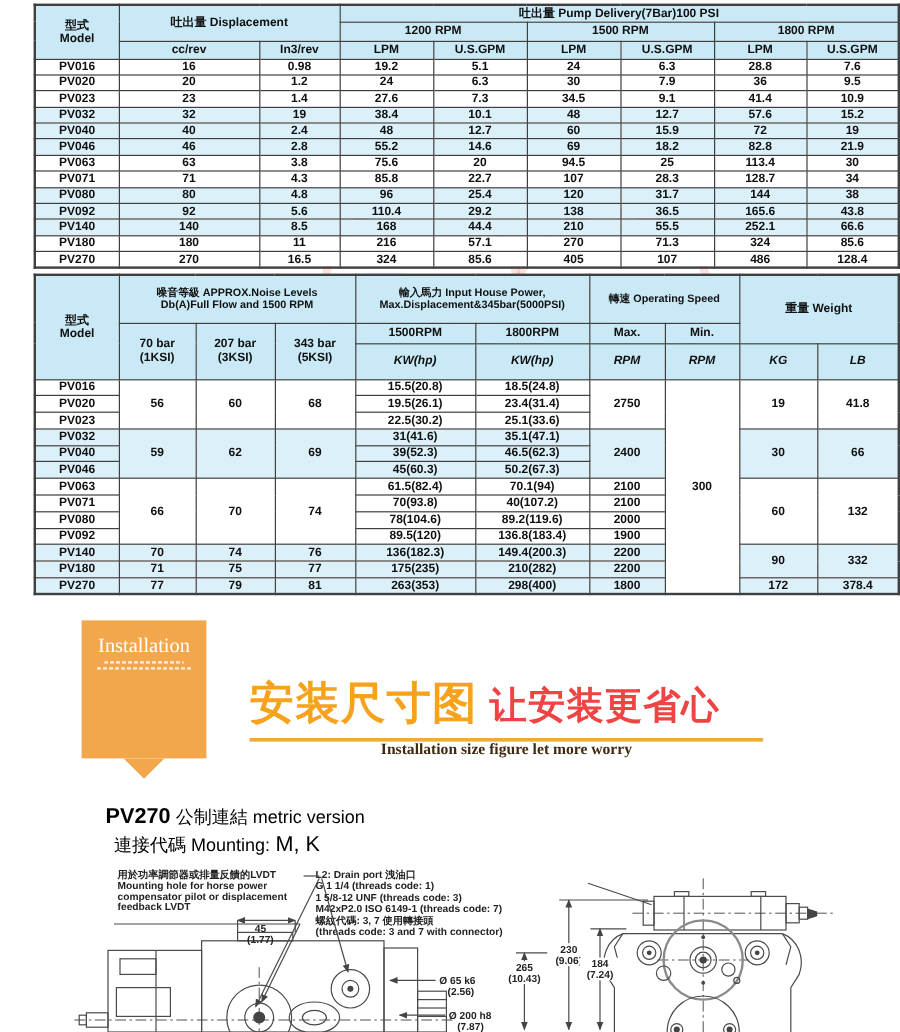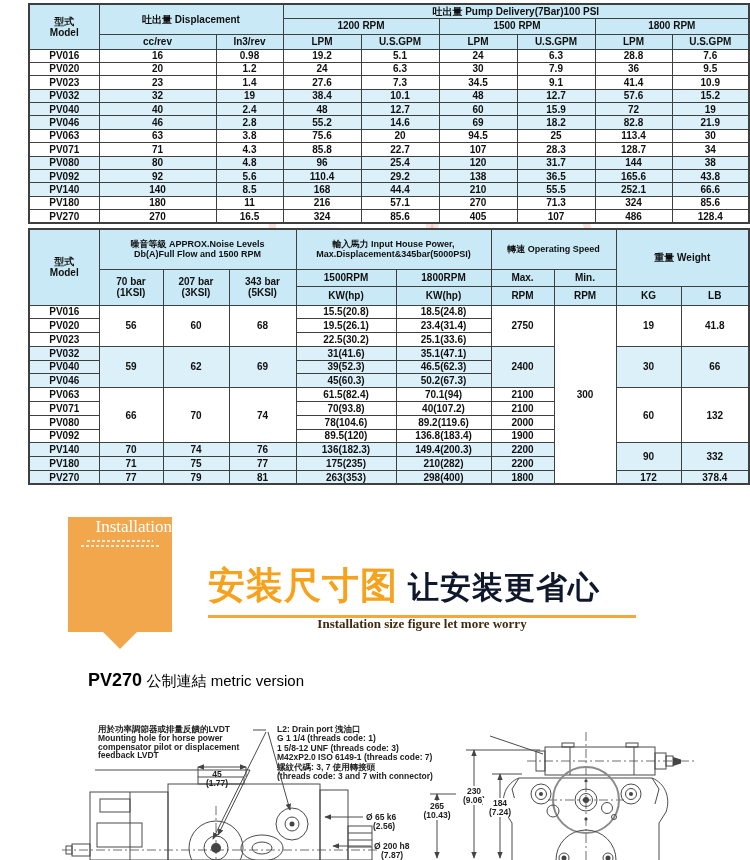--- a/index.html
+++ b/index.html
@@ -22,48 +22,48 @@
   .wm{position:absolute;pointer-events:none;}
   .wm-ring{border:7px solid rgba(214,77,60,.17);border-radius:50%;}
   .wm-blob{background:rgba(70,120,205,.15);filter:blur(2px);border-radius:6px;}
   .wm-blob-y{background:rgba(240,180,40,.25);filter:blur(2px);border-radius:6px;}
 
   
   .badge{position:absolute;left:68px;top:517px;width:104px;height:115px;background:#f2a74d;}
   .badge::after{content:"";position:absolute;left:35px;top:115px;width:0;height:0;
                 border-left:17px solid transparent;border-right:17px solid transparent;
                 border-top:17px solid #f2a74d;}
-  .badge-label{text-align:right;color:#fff;
+  .badge-label{padding-top:11px;text-align:center;color:#fff;
                font:400 17px/19px "Liberation Serif","DejaVu Serif",serif;}
   .badge-deco{width:66px;height:2px;margin:4px auto 0;
               background:repeating-linear-gradient(90deg,rgba(255,255,255,.75) 0 3px,transparent 3px 5px);}
   .badge-deco.d2{width:78px;margin-top:3px;}
   .badge-num{margin-top:1px;text-align:center;color:#fff;letter-spacing:2px;
              font:400 62px/62px "Liberation Sans","DejaVu Sans",sans-serif;}
 
   
   .title-block{position:absolute;left:208px;top:561px;width:428px;
                border-bottom:3px solid #f3a83c;padding-bottom:4px;white-space:nowrap;}
   .title-cn{font-weight:bold;font-size:37px;color:#f6a21d;letter-spacing:1px;}
-  .title-tag{font-weight:bold;font-size:31px;color:#0f172a;margin-left:10px;letter-spacing:1px;}
+  .title-tag{font-weight:bold;font-size:31px;color:#ef4444;margin-left:10px;letter-spacing:1px;}
   .title-en{position:absolute;left:208px;top:616px;width:428px;text-align:center;
             font:bold 13px/15px "Liberation Serif","DejaVu Serif",serif;color:#3f2a10;}
 
   
   .pv-head{position:absolute;left:88px;top:670px;color:#000;}
   .pv-model{font-size:18px;font-weight:bold;}
   .pv-metric{font-size:15px;}
   .pv-line2{margin:2px 0 0 7px;}
   .pv-mount{font-size:15px;}
   .pv-codes{font-size:18px;}
 
   
   .anno{position:absolute;color:#222;font-weight:bold;}
   .anno-left{left:98px;top:725px;font-size:8.5px;line-height:8.8px;width:200px;}
-  .anno-right{left:277px;top:725px;font-size:8.5px;line-height:9.4px;width:230px;}
+  .anno-right{left:263px;top:725px;font-size:8.5px;line-height:9.4px;width:230px;}
 
   
   svg.draw{position:absolute;left:0;top:690px;}
   .ln *{fill:none;stroke:#4a4a4a;stroke-width:1;}
   .ln .cl{stroke-dasharray:9 3 2 3;stroke-width:.8;}
   .ln .thick{stroke:#8a8a8a;stroke-width:2;}
   .ln .fil{fill:#444;stroke:none;}
   .txt text{fill:#222;stroke:none;font:bold 8.5px "Liberation Sans","DejaVu Sans",sans-serif;}
   .txt rect{fill:#fff;stroke:none;}
 </style>
@@ -289,21 +289,21 @@
 (1KSI)</td>
           <td rowspan="2" class="th">207 bar
 (3KSI)</td>
           <td rowspan="2" class="th">343 bar
 (5KSI)</td>
           <td class="th">1500RPM</td>
           <td class="th">1800RPM</td>
           <td class="th">Max.</td>
           <td class="th">Min.</td>
         </tr>
-        <tr style="height: 19px;">
+        <tr style="height: 30px; font-style: italic;">
           <td class="th">KW(hp)</td>
           <td class="th">KW(hp)</td>
           <td class="th">RPM</td>
           <td class="th">RPM</td>
           <td class="th">KG</td>
           <td class="th">LB</td>
         </tr>
         <tr style="height: 13.8px;">
           <td>PV016</td>
           <td rowspan="3">56</td>
@@ -418,20 +418,24 @@
 
   <div class="title-block">
     <span class="title-cn">安装尺寸图</span><span class="title-tag">让安装更省心</span>
   </div>
   <div class="title-en">Installation size figure let more worry</div>
 
   <div class="pv-head">
     <div>
       <span class="pv-model">PV270</span>
       <span class="pv-metric">公制連結 metric version</span>
+    </div>
+    <div class="pv-line2">
+      <span class="pv-mount">連接代碼 Mounting:</span>
+      <span class="pv-codes">M, K</span>
     </div>
   </div>
 
   <div class="anno anno-left">
     <div>用於功率調節器或排量反饋的LVDT</div>
     <div>Mounting hole for horse power</div>
     <div>compensator pilot or displacement</div>
     <div>feedback LVDT</div>
   </div>
   <div class="anno anno-right">

